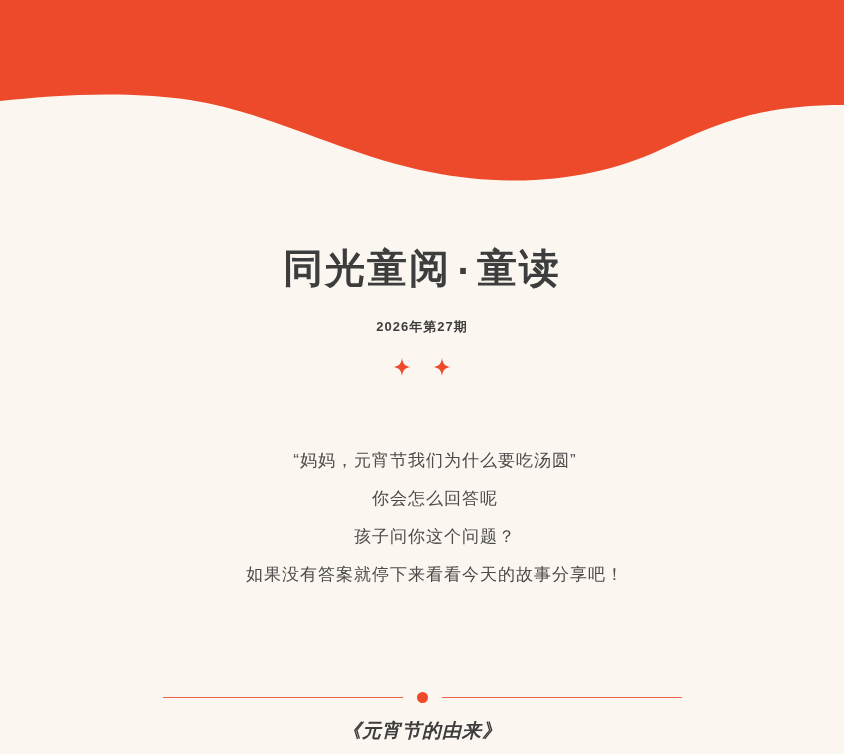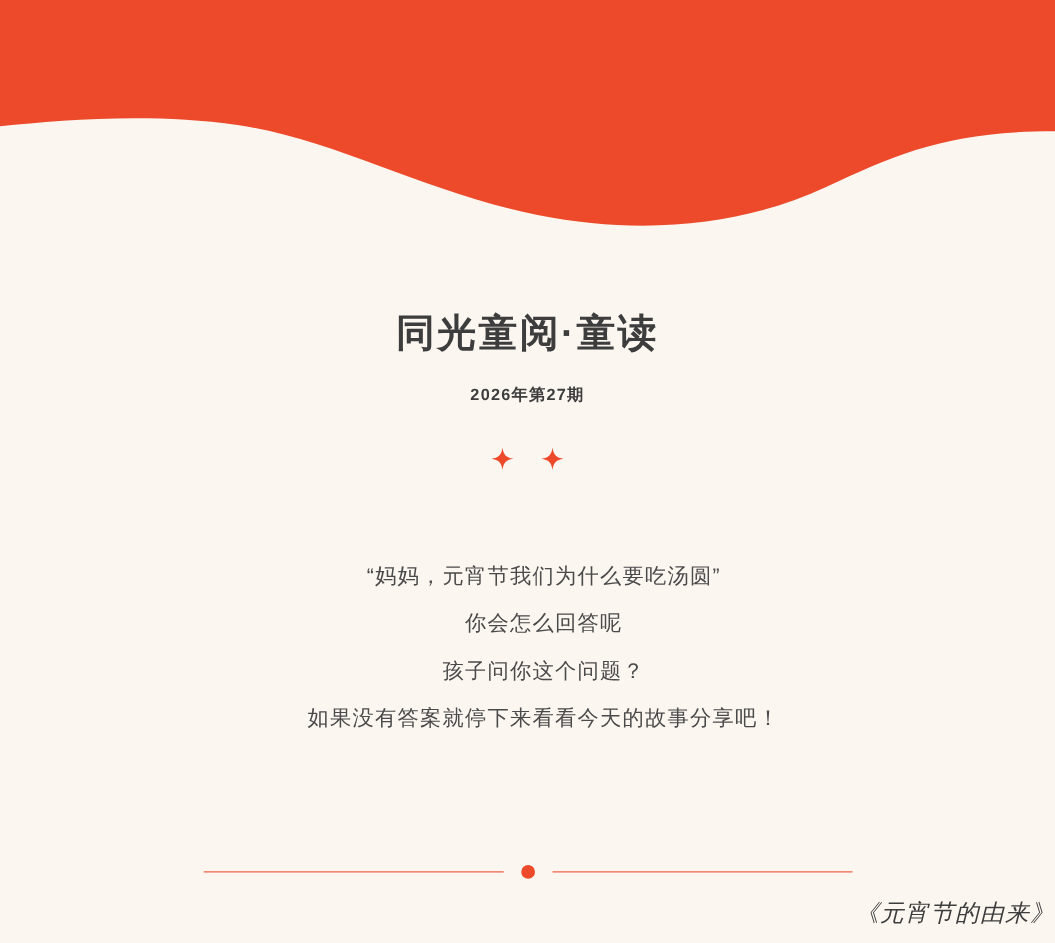--- a/index.html
+++ b/index.html
@@ -38,26 +38,26 @@
 
   
   .title-block {
     position: absolute;
     top: 248px;
     left: 0;
     width: 844px;
     text-align: center;
   }
   .main-title {
-    font-size: 31px;
+    font-size: 40px;
     font-weight: bold;
     color: #3d3d3d;
     letter-spacing: 2px;
     line-height: 1.2;
-    font-family: Liberation Sans, sans-serif;
+    font-family: Liberation Mono, monospace;
   }
   .issue-line {
     margin-top: 22px;
     font-size: 13px;
     font-weight: bold;
     color: #3d3d3d;
     letter-spacing: 1px;
   }
 
   
@@ -129,23 +129,23 @@
     border-radius: 50%;
     background: #ec4a2a;
   }
 
   
   .section-heading {
     position: absolute;
     top: 718px;
     left: 0;
     width: 844px;
-    text-align: right;
+    text-align: center;
     font-size: 19px;
-    font-weight: normal;
+    font-weight: bold;
     font-style: italic;
     color: #3d3d3d;
     letter-spacing: 1px;
   }
 </style>
 </head>
 <body>
 
 <div id="page">
 

